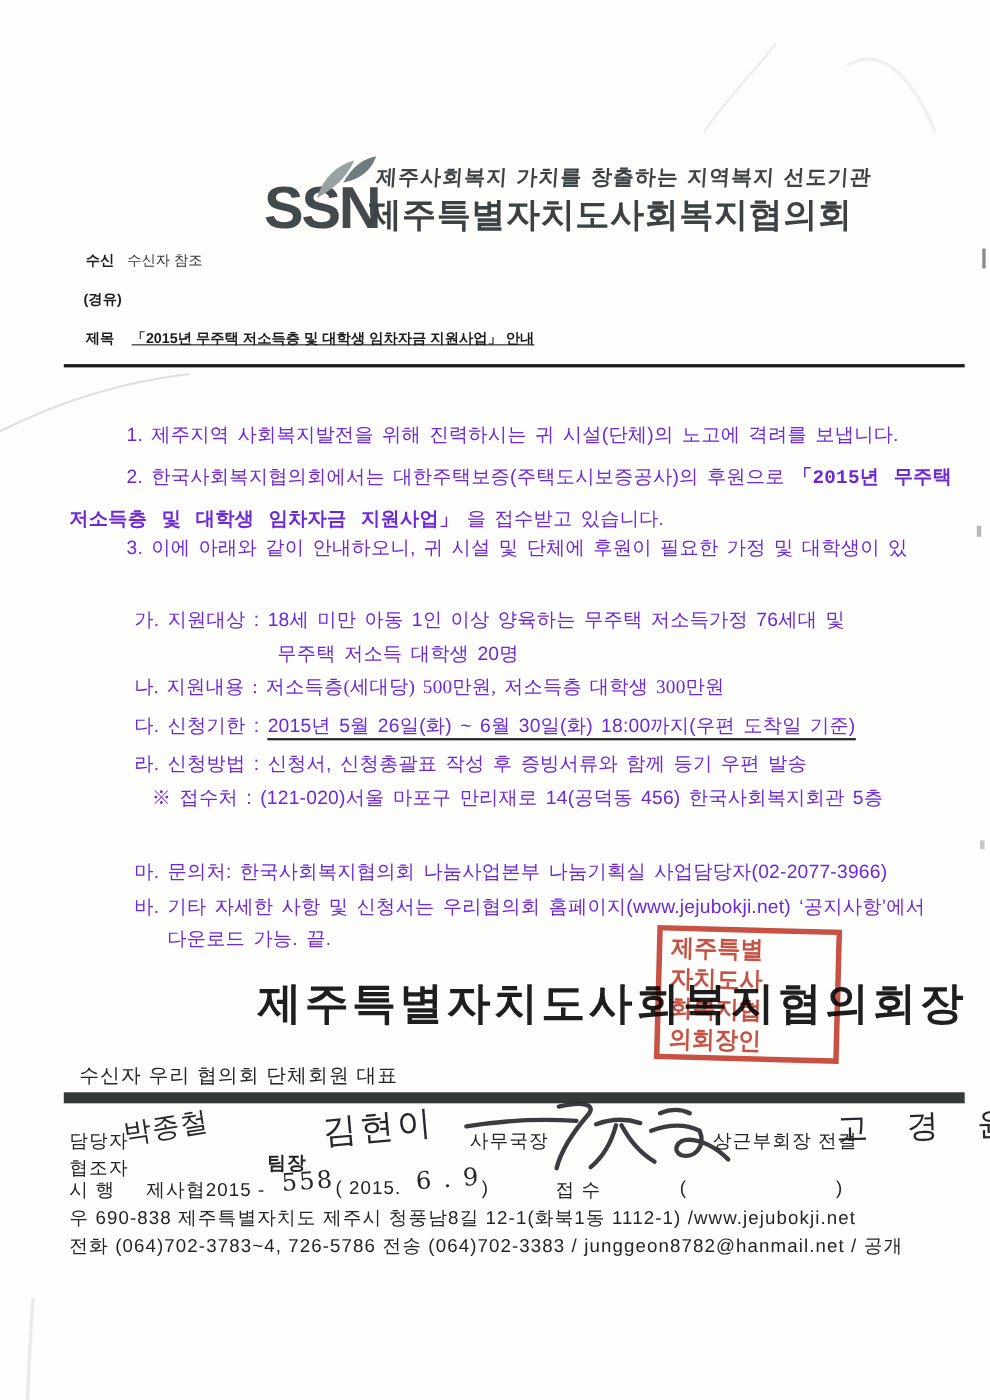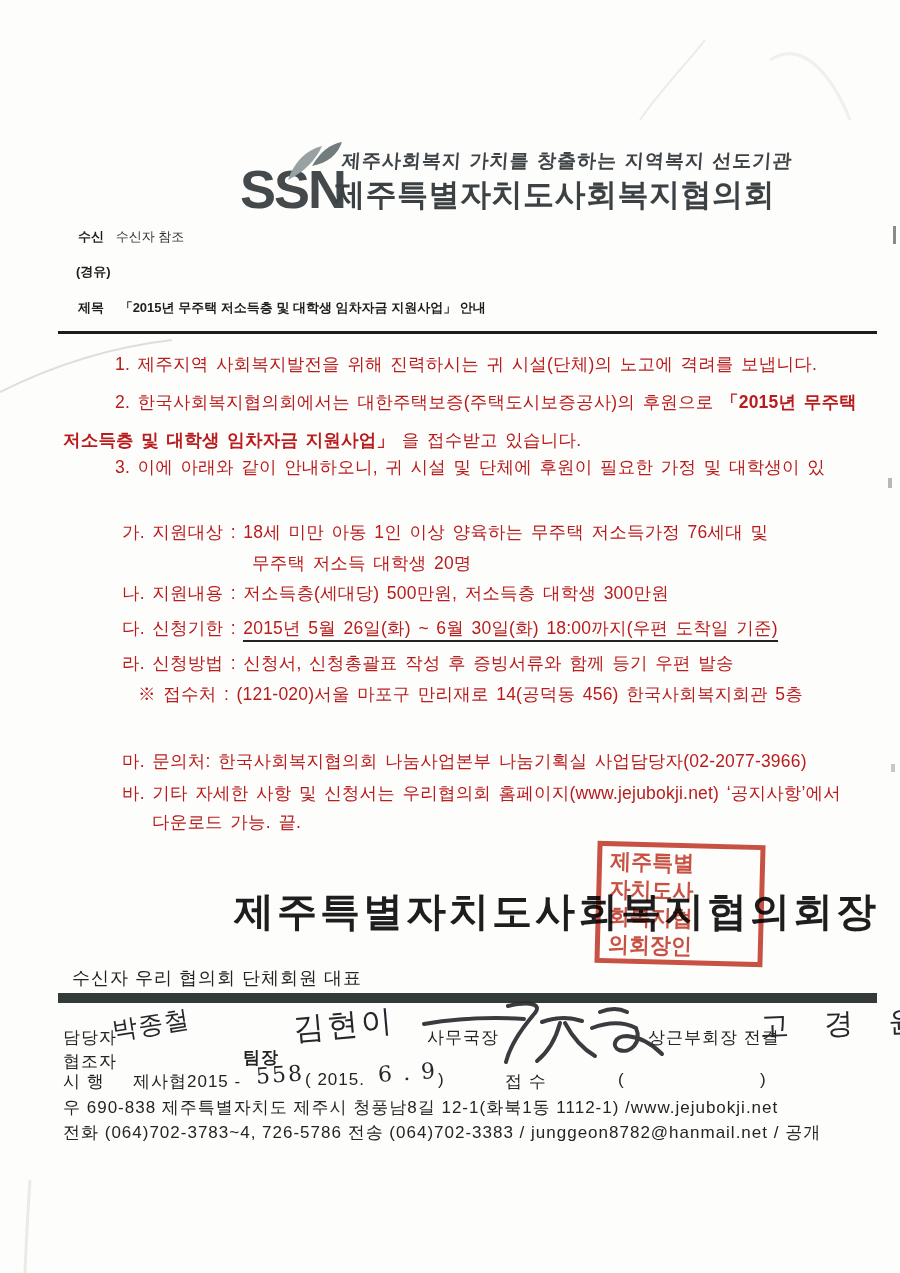--- a/index.html
+++ b/index.html
@@ -12,22 +12,22 @@
   .ssn { font-size:54px; font-weight:bold; letter-spacing:-2px; color:#44494b; font-family:"Liberation Sans", sans-serif; }
   .slogan { font-size:19px; font-weight:bold; color:#3e4345; letter-spacing:1px; transform:skewX(-4deg); font-family:"DejaVu Serif", serif; }
   .orgname { font-size:31px; font-weight:bold; color:#3c4144; letter-spacing:0.5px; }
 
   
   .fld { font-size:13px; color:#2a2a2a; }
   .fld b { font-weight:bold; color:#1d1d1d; }
   .subject-rule { position:absolute; left:58px; top:331px; width:819px; height:3px; background:#1c1c1c; }
 
   
-  .bl { font-size:17.5px; color:#b91c1c; word-spacing:2.5px; letter-spacing:0.2px; }
-  .bl b { font-weight:bold; }
+  .bl { font-size:17.5px; color:#6d28d9; word-spacing:2.5px; letter-spacing:0.2px;margin-top:31px; }
+  .bl b { font-weight:bold;font-family:Liberation Mono, monospace; }
   .ul { text-decoration:none; border-bottom:2px solid #232323; padding-bottom:2px; }
 
   
   .close-title { font-size:40px; font-weight:600; letter-spacing:3px; color:#1e1e1e; }
 
   
   .seal { position:absolute; left:596px; top:843px; width:168px; height:122px; border:5px solid #c23a2b; transform:rotate(1.5deg); opacity:0.88; mix-blend-mode:multiply; padding:4px 8px; display:flex; flex-direction:column; justify-content:space-between; background:rgba(255,255,255,0); }
   .seal-row { display:flex; justify-content:space-between; font-family:"DejaVu Serif", serif; font-weight:bold; font-size:21px; color:#c23a2b; line-height:1; transform:scaleY(1.05); }
 
   
@@ -64,39 +64,39 @@
 
   <div class="abs fld" style="left:78px;top:228px;">
     <b>수신</b>
     <span style="margin-left:8px;color:#333;">수신자 참조</span>
   </div>
   <div class="abs fld" style="left:76px;top:263px;text-align:right;">
     <b>(경유)</b>
   </div>
   <div class="abs fld" style="left:78px;top:299px;">
     <b>제목</b>
-    <b style="margin-left:12px;">「2015년 무주택 저소득층 및 대학생 임차자금 지원사업」  안내</b>
+    <b style="margin-left:12px;text-decoration:underline;">「2015년 무주택 저소득층 및 대학생 임차자금 지원사업」  안내</b>
   </div>
   <div class="subject-rule"></div>
 
   <div class="abs bl" style="left:115px;top:352px;">1. 제주지역 사회복지발전을 위해 진력하시는 귀 시설(단체)의 노고에 격려를 보냅니다.</div>
 
   <div class="abs bl" style="left:115px;top:390px;">
     <span>2. 한국사회복지협의회에서는 대한주택보증(주택도시보증공사)의 후원으로 </span><b>「2015년 무주택</b>
   </div>
   <div class="abs bl" style="left:63px;top:428px;">
     <b>저소득층 및 대학생 임차자금 지원사업」</b><span> 을 접수받고 있습니다.</span>
   </div>
 
   <div class="abs bl" style="left:115px;top:455px;">3. 이에 아래와 같이 안내하오니, 귀 시설 및 단체에 후원이 필요한 가정 및 대학생이 있</div>
 
   <div class="abs bl" style="left:122px;top:520px;">가. 지원대상 : 18세 미만 아동 1인 이상 양육하는 무주택 저소득가정 76세대 및</div>
   <div class="abs bl" style="left:252px;top:551px;">무주택 저소득 대학생 20명</div>
 
-  <div class="abs bl" style="left:122px;top:581px;">나. 지원내용 : 저소득층(세대당) 500만원, 저소득층 대학생 300만원</div>
+  <div class="abs bl" style="left:122px;top:581px;font-family:Liberation Serif, serif;">나. 지원내용 : 저소득층(세대당) 500만원, 저소득층 대학생 300만원</div>
 
   <div class="abs bl" style="left:122px;top:616px;">
     <span>다. 신청기한 : </span><span class="ul">2015년 5월 26일(화) ~ 6월 30일(화) 18:00까지(우편 도착일 기준)</span>
   </div>
 
   <div class="abs bl" style="left:122px;top:651px;">라. 신청방법 : 신청서, 신청총괄표 작성 후 증빙서류와 함께 등기 우편 발송</div>
 
   <div class="abs bl" style="left:138px;top:682px;">※ 접수처 : (121-020)서울 마포구 만리재로 14(공덕동 456) 한국사회복지회관 5층</div>
 
   <div class="abs bl" style="left:122px;top:749px;">마. 문의처: 한국사회복지협의회 나눔사업본부 나눔기획실 사업담당자(02-2077-3966)</div>

